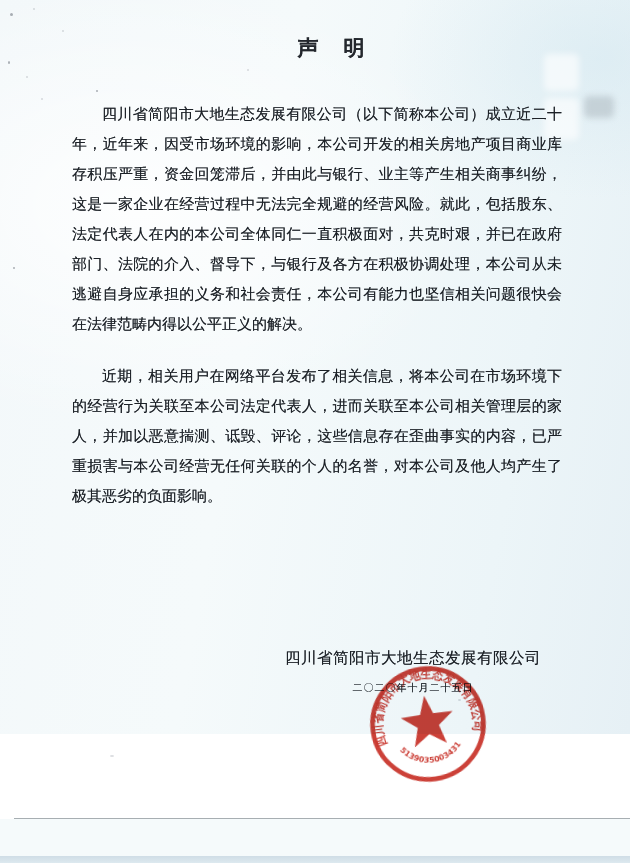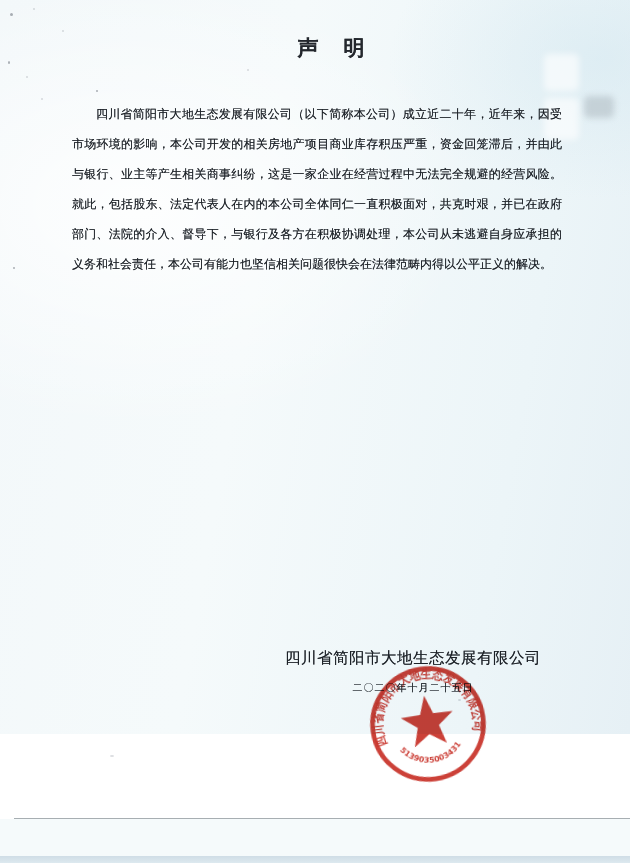--- a/index.html
+++ b/index.html
@@ -32,21 +32,21 @@
     position: absolute; left: 0; top: 34px; width: 100%;
     margin: 0; transform: translateX(17px);
     text-align: center;
     font-size: 21px; font-weight: bold; color: #23272d;
     letter-spacing: 2px;
     text-shadow: 0 0 0.5px rgba(20,24,30,0.6);
   }
 
   .body-text {
     position: absolute; left: 72px; top: 99px; width: 490px;
-    font-size: 12px; line-height: 30px; color: #1c2127;
+    font-size: 15px; line-height: 30px; color: #1c2127;
     text-align: justify;
     text-shadow: 0 0 0.45px rgba(15,20,28,0.65);
   }
   .body-text p { margin: 0; text-indent: 2em; }
   .body-text p.spaced { margin-top: 22px; }
 
   .signature {
     position: absolute; left: 248px; top: 648px; width: 330px;
     text-align: center; color: #1c2127;
     text-shadow: 0 0 0.45px rgba(15,20,28,0.65);
@@ -89,20 +89,21 @@
   <div class="watermark">
     <div class="wm-block wm-b1"></div>
     <div class="wm-block wm-b2"></div>
     <div class="wm-block wm-b3"></div>
   </div>
 
   <h1 class="title">声　明</h1>
 
   <div class="body-text">
     <p>四川省简阳市大地生态发展有限公司（以下简称本公司）成立近二十年，近年来，因受市场环境的影响，本公司开发的相关房地产项目商业库存积压严重，资金回笼滞后，并由此与银行、业主等产生相关商事纠纷，这是一家企业在经营过程中无法完全规避的经营风险。就此，包括股东、法定代表人在内的本公司全体同仁一直积极面对，共克时艰，并已在政府部门、法院的介入、督导下，与银行及各方在积极协调处理，本公司从未逃避自身应承担的义务和社会责任，本公司有能力也坚信相关问题很快会在法律范畴内得以公平正义的解决。</p>
+    <p class="spaced">近期，相关用户在网络平台发布了相关信息，将本公司在市场环境下的经营行为关联至本公司法定代表人，进而关联至本公司相关管理层的家人，并加以恶意揣测、诋毁、评论，这些信息存在歪曲事实的内容，已严重损害与本公司经营无任何关联的个人的名誉，对本公司及他人均产生了极其恶劣的负面影响。</p>
   </div>
 
   <div class="signature">
     <div class="company">四川省简阳市大地生态发展有限公司</div>
     <div class="date">二〇二〇年十月二十五日</div>
   </div>
 
   <div class="seal">
     <svg width="118" height="118" viewBox="0 0 116 116" xmlns="http://www.w3.org/2000/svg" xmlns:xlink="http://www.w3.org/1999/xlink">
       <defs>

